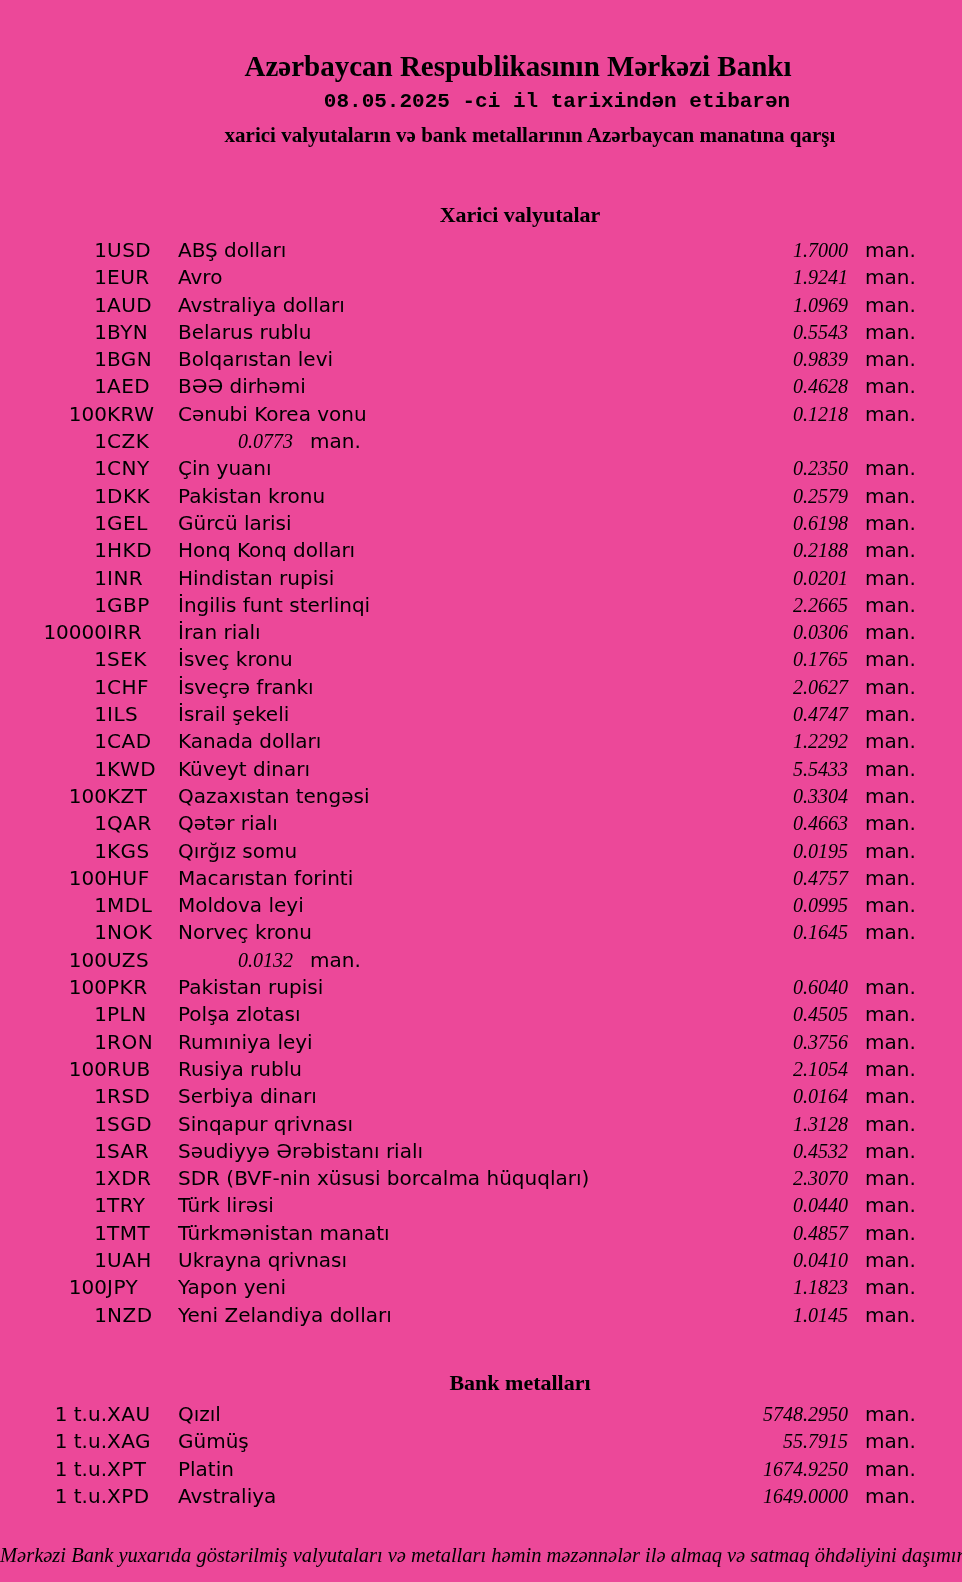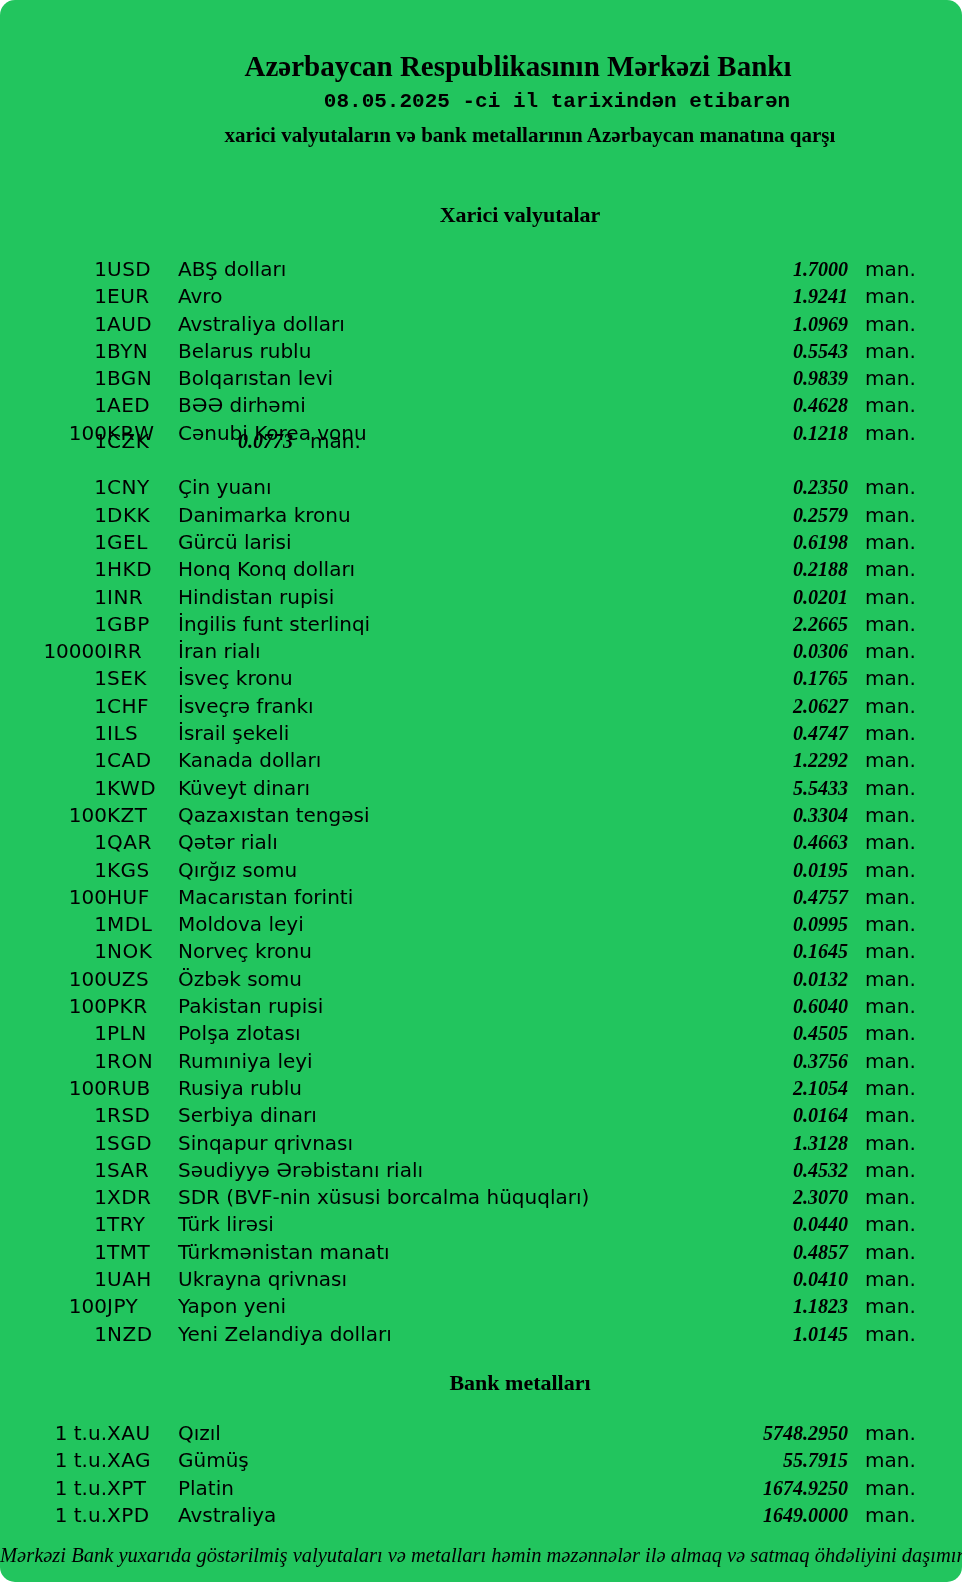--- a/index.html
+++ b/index.html
@@ -1,24 +1,23 @@
 <!DOCTYPE html>
 <html><head>
 <meta charset="utf-8">
 <style>
   html, body { margin: 0; padding: 0; background: #ffffff; }
   .page {
     position: relative;
     width: 962px;
     height: 1582px;
-    background: #22c55e;
+    background: #ec4899;
     color: #000000;
     overflow: hidden;
     font-family: "DejaVu Sans", sans-serif;
-    border-radius: 15px;
   }
   
   .h-serif {
     position: absolute;
     text-align: center;
     font-family: "Liberation Serif", serif;
     font-weight: bold;
     white-space: nowrap;
   }
   .doc-title   { top: 50px;  left: 56px;  width: 924px; font-size: 29px; }
@@ -33,27 +32,27 @@
   .rows-metals     { top: 1401px; }
   .row {
     display: flex;
     align-items: baseline;
     height: 27.3px;
     line-height: 27.3px;
     font-size: 20px;
   }
   .row .qty  { width: 107px; text-align: right; white-space: nowrap; }
   .row .code { width: 66px;  text-align: left; letter-spacing: 0.5px; }
-  .row .name { width: 550px; padding-left: 5px; text-align: left; white-space: nowrap; margin-top: 19px; }
+  .row .name { width: 550px; padding-left: 5px; text-align: left; white-space: nowrap; }
   .row .rate {
     width: 120px;
     text-align: right;
     font-family: "Liberation Serif", serif;
     font-style: italic;
-    font-weight: bold;
+    font-weight: normal;
     font-size: 20px;
   }
   .row .unit { width: 97px; padding-left: 17px; text-align: left; }
 
   
   .footer-note {
     position: absolute;
     top: 1544px;
     left: 0;
     width: 952px;
@@ -136,21 +135,21 @@
       <div class="row">
         <span class="qty">1</span>
         <span class="code">CNY</span>
         <span class="name">Çin yuanı</span>
         <span class="rate">0.2350</span>
         <span class="unit">man.</span>
       </div>
       <div class="row">
         <span class="qty">1</span>
         <span class="code">DKK</span>
-        <span class="name">Danimarka kronu</span>
+        <span class="name">Pakistan kronu</span>
         <span class="rate">0.2579</span>
         <span class="unit">man.</span>
       </div>
       <div class="row">
         <span class="qty">1</span>
         <span class="code">GEL</span>
         <span class="name">Gürcü larisi</span>
         <span class="rate">0.6198</span>
         <span class="unit">man.</span>
       </div>
@@ -255,21 +254,20 @@
       <div class="row">
         <span class="qty">1</span>
         <span class="code">NOK</span>
         <span class="name">Norveç kronu</span>
         <span class="rate">0.1645</span>
         <span class="unit">man.</span>
       </div>
       <div class="row">
         <span class="qty">100</span>
         <span class="code">UZS</span>
-        <span class="name">Özbək somu</span>
         <span class="rate">0.0132</span>
         <span class="unit">man.</span>
       </div>
       <div class="row">
         <span class="qty">100</span>
         <span class="code">PKR</span>
         <span class="name">Pakistan rupisi</span>
         <span class="rate">0.6040</span>
         <span class="unit">man.</span>
       </div>

